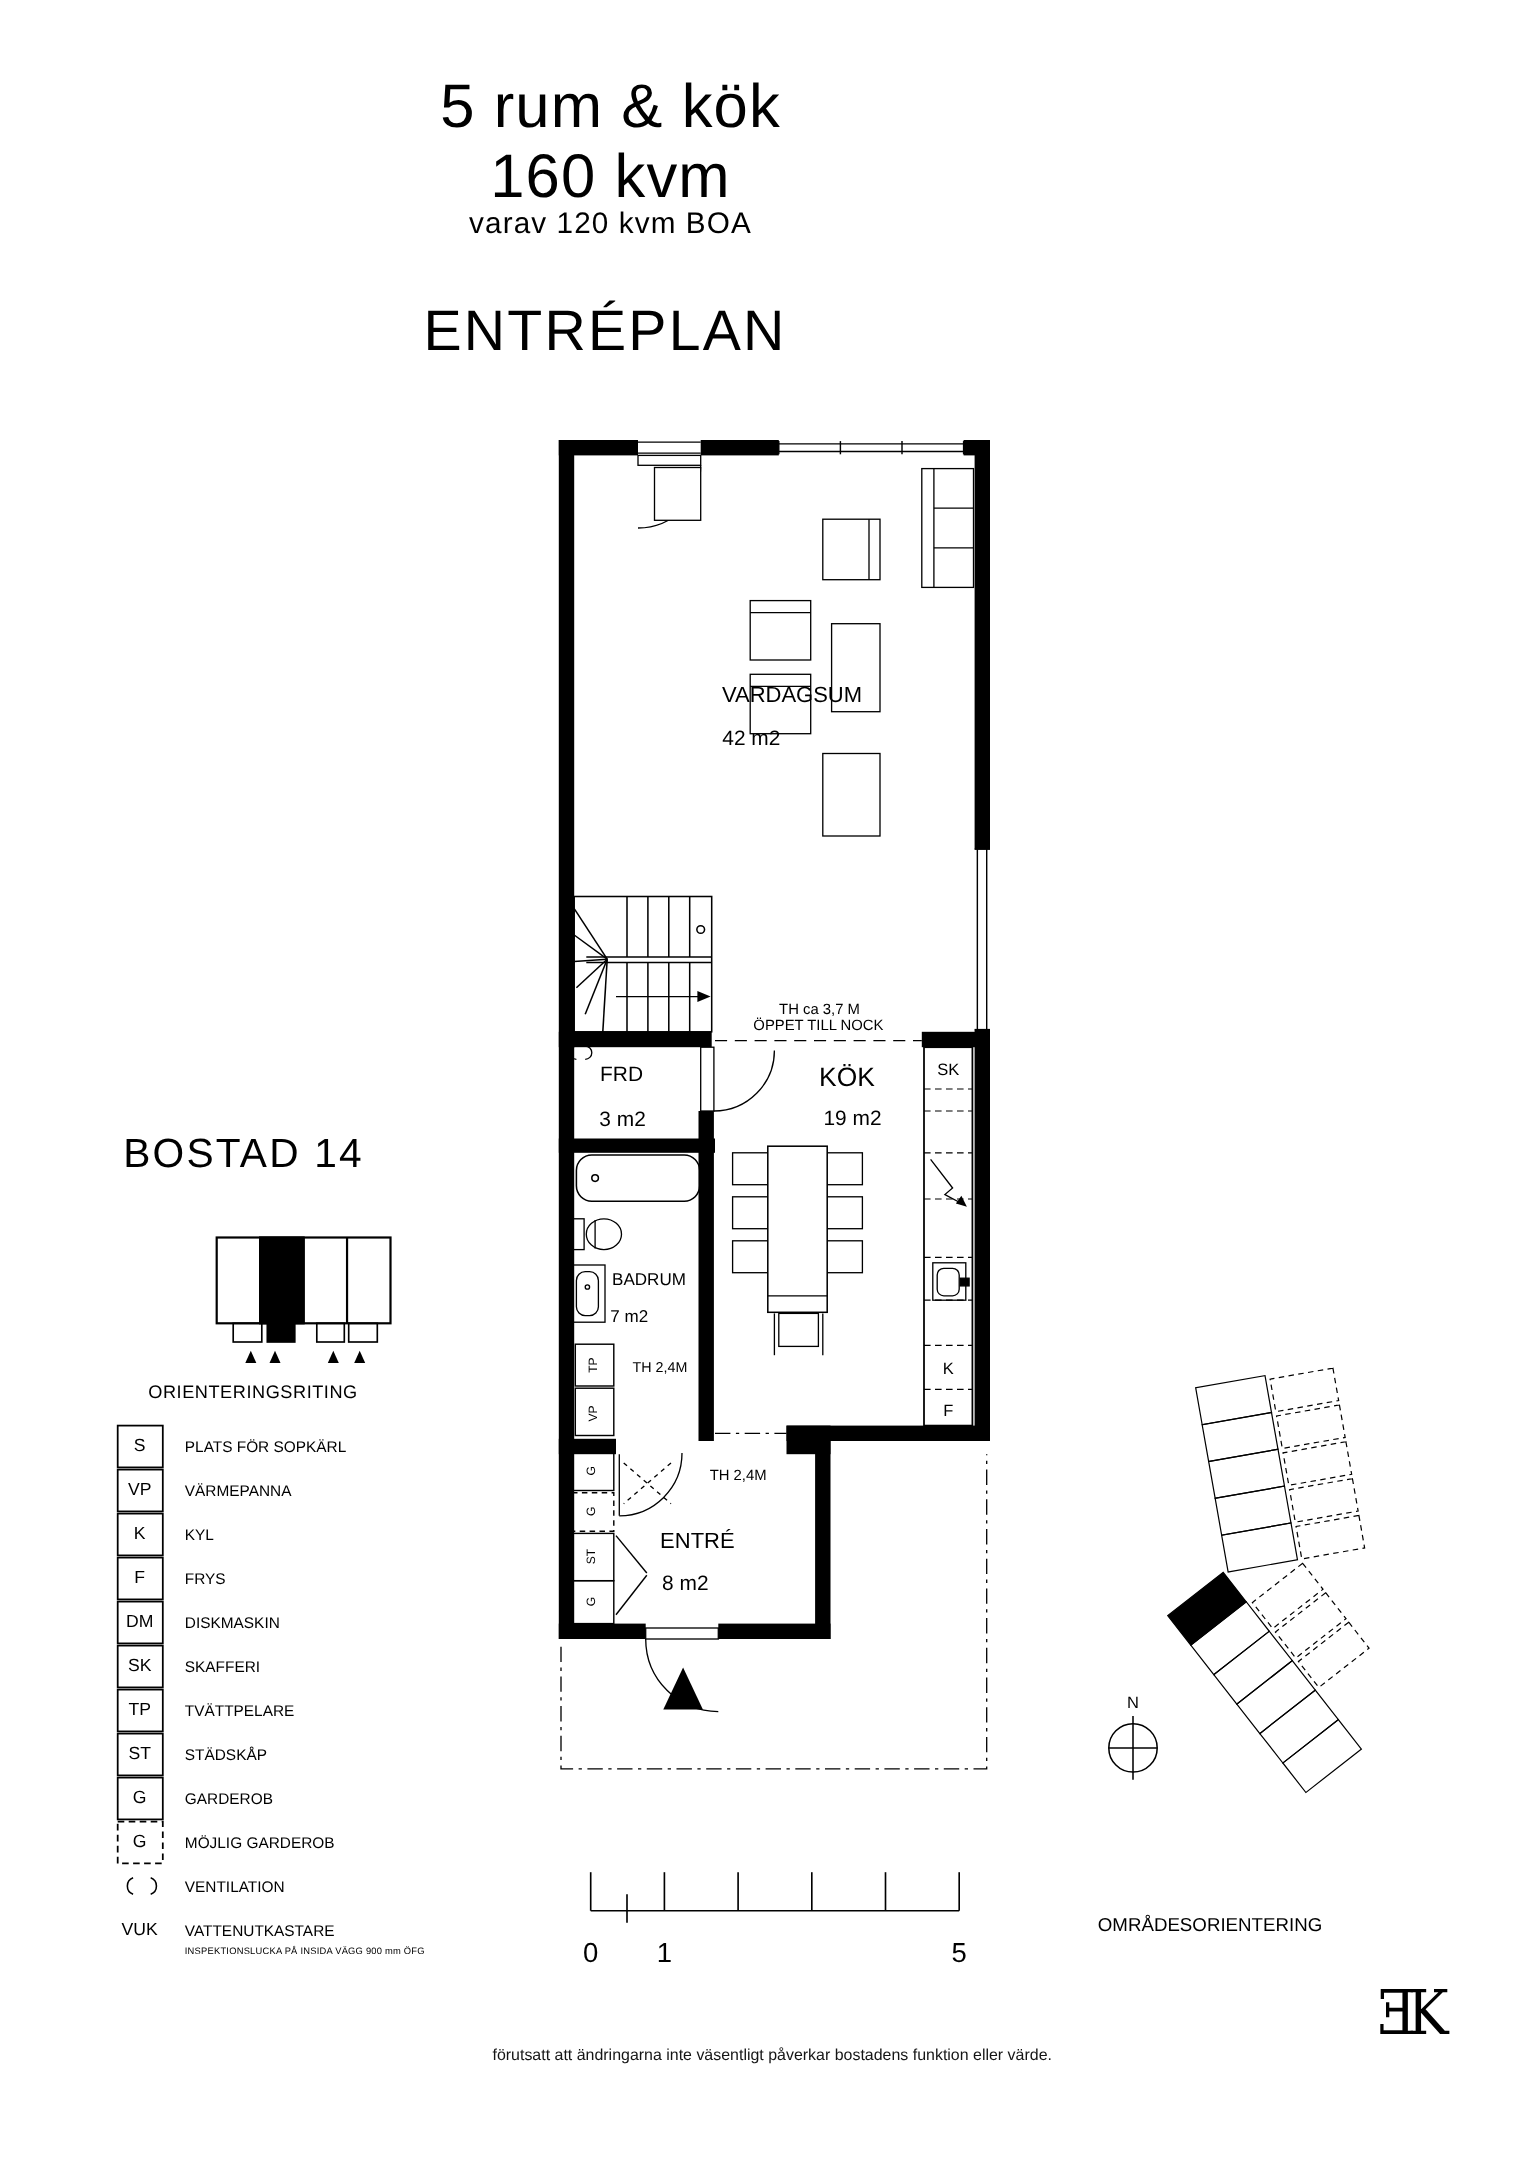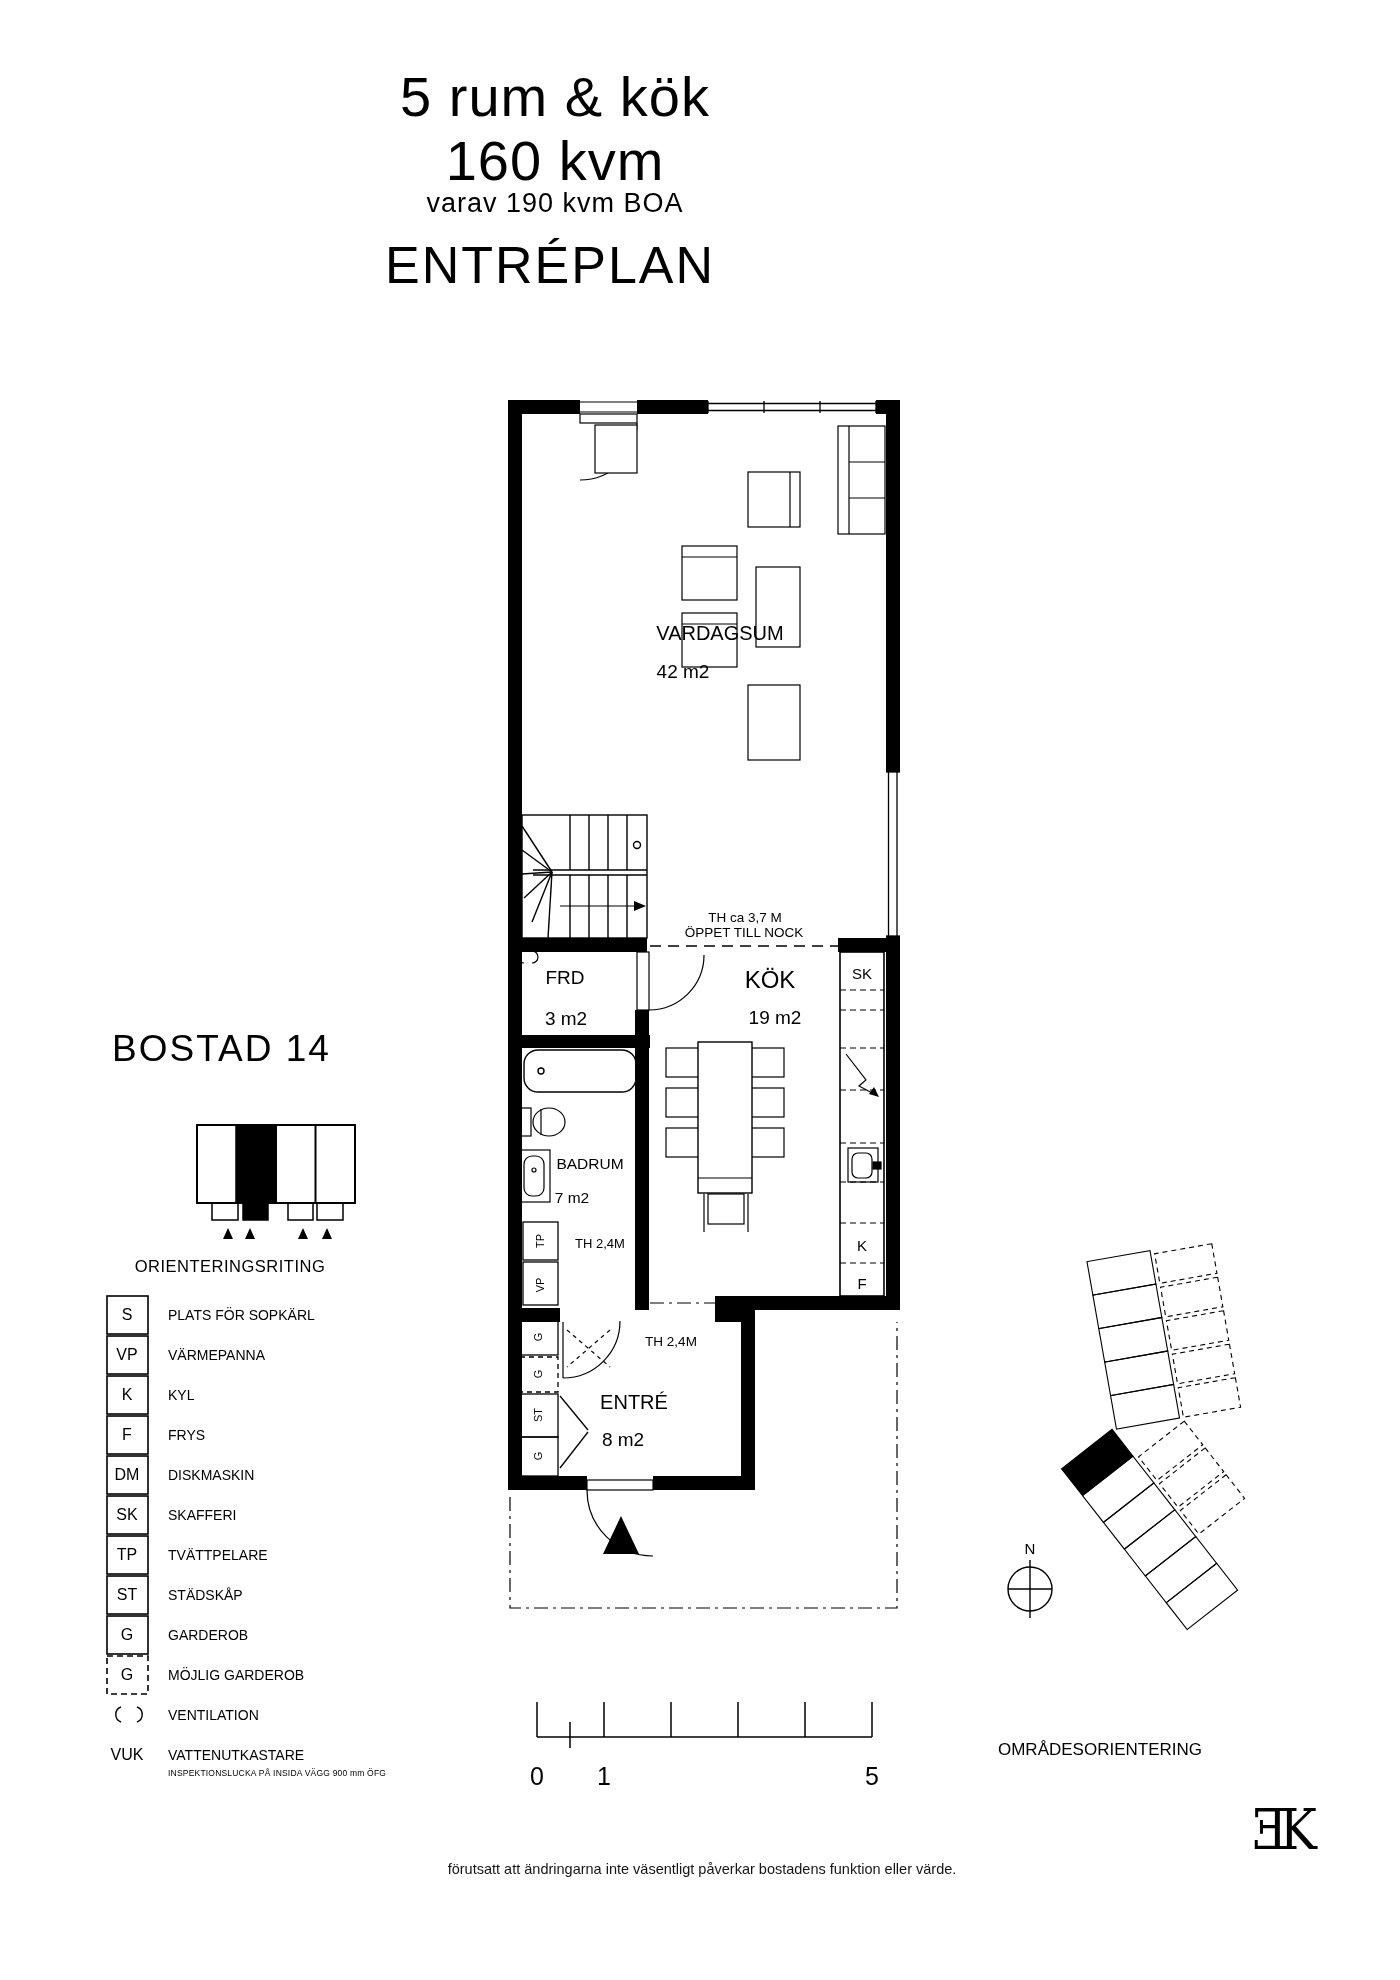--- a/index.html
+++ b/index.html
@@ -6,21 +6,21 @@
   #canvas{position:relative;width:1400px;height:1980px;background:#fff;overflow:hidden;
           font-family:"Liberation Sans",sans-serif;color:#000;border-radius:13px;}
   svg{position:absolute;left:0;top:0;}
   .lbl{position:absolute;white-space:nowrap;color:#000;font-family:"Liberation Sans",sans-serif;}
   .c{transform:translate(-50%,-50%);}
   .lml{transform:translate(0,-50%);}
   .rot{transform:translate(-50%,-50%) rotate(-90deg);}
   .title1{font-size:56px;letter-spacing:1px;}
   .title2{font-size:56px;letter-spacing:1px;}
   .title3{font-size:27px;letter-spacing:1px;}
-  .title4{font-size:52px;letter-spacing:2px;}
+  .title4{font-size:52px;letter-spacing:2px;margin-top:36px;}
   .bostad{font-size:37px;letter-spacing:2px;}
   .cap{font-size:16.5px;letter-spacing:0.5px;}
   .room{font-size:20px;}
   .area{font-size:19px;}
   .small{font-size:15.5px;}
   .note{font-size:13.5px;}
   .fix{font-size:15px;}
   .closet{font-size:11px;}
   .lgcode{font-size:16px;}
   .lglab{font-size:14px;}
@@ -283,21 +283,21 @@
       <g stroke-width="1.4">
         <circle cx="1030" cy="1589" r="22"></circle>
         <line x1="1030" y1="1560" x2="1030" y2="1618"></line>
         <line x1="1008" y1="1589" x2="1052" y2="1589"></line>
       </g>
     </g>
   </svg>
 
   <div class="lbl c title1" style="left:555px;top:96px">5 rum &amp; kök</div>
   <div class="lbl c title2" style="left:555px;top:160px">160 kvm</div>
-  <div class="lbl c title3" style="left:555px;top:203px">varav 190 kvm BOA</div>
+  <div class="lbl c title3" style="left:555px;top:203px">varav 120 kvm BOA</div>
   <div class="lbl c title4" style="left:550px;top:265px">ENTRÉPLAN</div>
 
   <div class="lbl c room" style="left:720px;top:633px">VARDAGSUM</div>
   <div class="lbl c area" style="left:683px;top:672px">42 m2</div>
   <div class="lbl c area" style="left:565px;top:978px">FRD</div>
   <div class="lbl c area" style="left:566px;top:1019px">3 m2</div>
   <div class="lbl c" style="left:770px;top:980px;font-size:24px">KÖK</div>
   <div class="lbl c area" style="left:775px;top:1018px">19 m2</div>
   <div class="lbl c small" style="left:590px;top:1164px">BADRUM</div>
   <div class="lbl c small" style="left:572px;top:1198px">7 m2</div>

